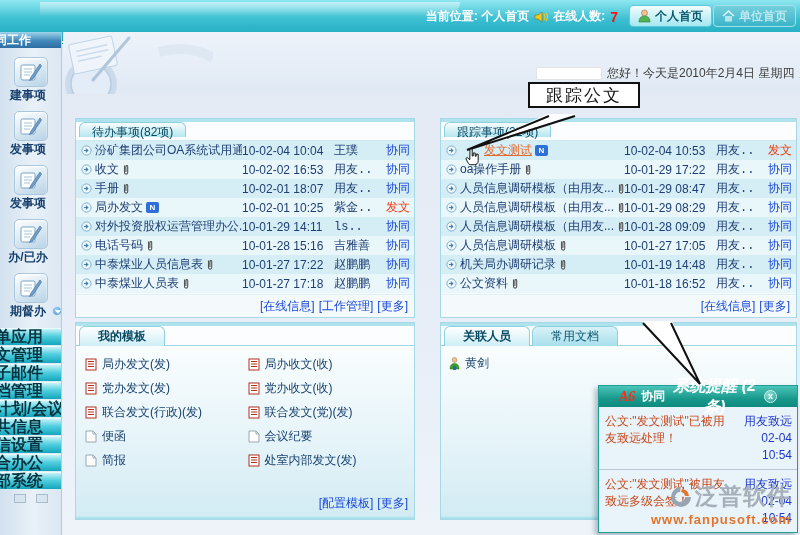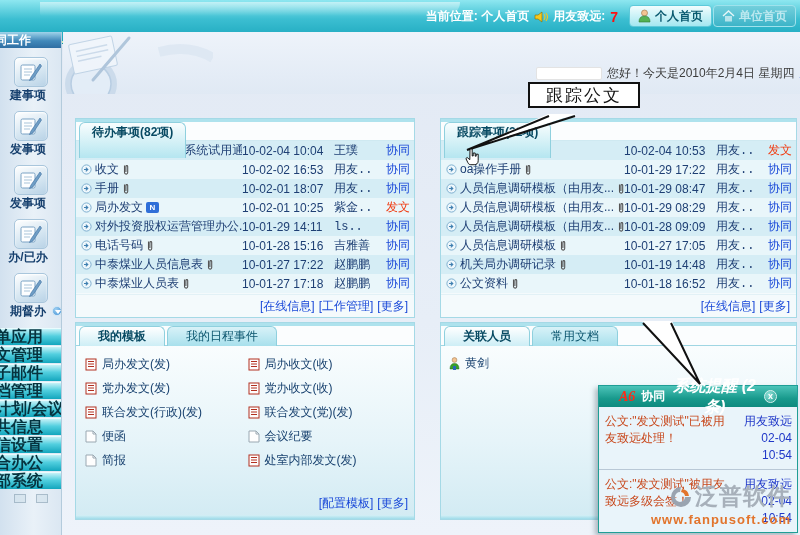--- a/index.html
+++ b/index.html
@@ -58,23 +58,23 @@
   .mask-box { width:66px; height:13px; background:#fff; border:1px solid #e3e3e3; border-radius:2px; }
   .link-blue { color:#1a49d8; text-decoration:none; }
 
   
   .panel { position:absolute; background:#f4fafc; border:1px solid #a5d9e6; overflow:hidden; }
   #todo-panel { left:75px; top:118px; width:340px; height:200px; }
   #track-panel { left:440px; top:118px; width:357px; height:200px; }
   #template-panel { left:75px; top:322px; width:340px; height:198px; }
   #people-panel { left:440px; top:322px; width:357px; height:198px; }
   .panel-head { height:22px; background:#fbfdfe; border-top:3px solid #aee2ed; border-bottom:1px solid #cfe9f1; position:relative; }
-  .panel-tab { position:absolute; left:3px; top:0; height:36px; padding:0 12px;
+  .panel-tab { position:absolute; left:3px; top:0; height:15px; padding:0 12px;
             background:linear-gradient(180deg,#f8fdfe,#b5e6f0); border:1px solid #8fd0de; border-bottom:none;
-            border-radius:6px 6px 0 0; font-size:12px; font-weight:bold; color:#084a63; line-height:18px; white-space:nowrap; }
+            border-radius:6px 6px 0 0; font-size:12px; font-weight:normal; color:#084a63; line-height:18px; white-space:nowrap; }
   .row { display:flex; align-items:center; height:19px; padding:0 4px 0 5px; font-size:12px; color:#1e3f74; white-space:nowrap; }
   .row:nth-child(odd) { background:#d5edf5; }
   .row:nth-child(even) { background:#e9f6fa; }
   .row-title { flex:1; display:flex; align-items:center; gap:3px; overflow:hidden; }
   .row-title a { color:#1e3f74; text-decoration:none; cursor:pointer; }
   .row-title a.hot { color:#e4692f; text-decoration:underline;margin-left:24px; }
   .row-date { width:92px; flex:none; } .row-sender { width:46px; flex:none;font-family:Liberation Mono, monospace; } .row-action { width:30px; flex:none; text-align:right; }
   .row-action a { text-decoration:none; font-weight:normal; }
   .act-blue { color:#1a49d8; } .act-red { color:#f03a10; }
   .panel-foot { position:absolute; bottom:0; left:0; right:0; height:23px; line-height:23px; text-align:right;
@@ -139,21 +139,21 @@
   <div class="topbar">
     <div class="topbar-line"></div>
     <div class="tb-status">
       <span>当前位置: 个人首页</span>
       <span class="icon-inline">
         <svg width="14" height="12" viewBox="0 0 14 12">
             <polygon points="1,4 4,4 8,1 8,11 4,8 1,8" fill="#f5c81e" stroke="#8a6d00" stroke-width="0.6"></polygon>
             <path d="M10,3 q2,3 0,6 M12,2 q3,4 0,8" stroke="#f5c81e" stroke-width="1.1" fill="none"></path>
           </svg>
       </span>
-      <span>用友致远:</span>
+      <span>在线人数:</span>
       <span class="online-count">7</span>
     </div>
     <div class="tb-btn btn-personal">
       <span class="icon-inline">
         <svg width="13" height="14" viewBox="0 0 13 14">
             <circle cx="6.5" cy="4" r="3" fill="#f3c493" stroke="#9a6f40" stroke-width="0.6"></circle>
             <path d="M1,13 q0,-6 5.5,-6 q5.5,0 5.5,6 Z" fill="#53b254" stroke="#2e7a30" stroke-width="0.6"></path>
           </svg>
       </span>
       <span>个人首页</span>
@@ -559,21 +559,20 @@
           <span class="row-sender">用友..</span>
           <span class="row-action"><a class="act-blue" href="#">协同</a></span>
         </div>
       </div>
     <div class="panel-foot" id="track-foot"><a href="#">[在线信息]</a><a href="#">[更多]</a></div>
   </div>
 
   <div class="panel" id="template-panel">
     <div class="tabs-head" id="template-tabs">
         <span class="tab active">我的模板</span>
-        <span class="tab inactive">我的日程事件</span>
       </div>
     <div class="soft-body">
       <div class="tpl-grid" id="tpl-grid">
           <div class="tpl-item">
             <span class="icon-inline">
               <svg width="12" height="13" viewBox="0 0 12 13">
                 <rect x="1" y="1" width="10" height="11" fill="#fdfdfd" stroke="#b23020"></rect>
                 <path d="M3,3.5 h6 M3,6 h6 M3,8.5 h6" stroke="#b23020" stroke-width="1"></path>
               </svg>
             </span>

